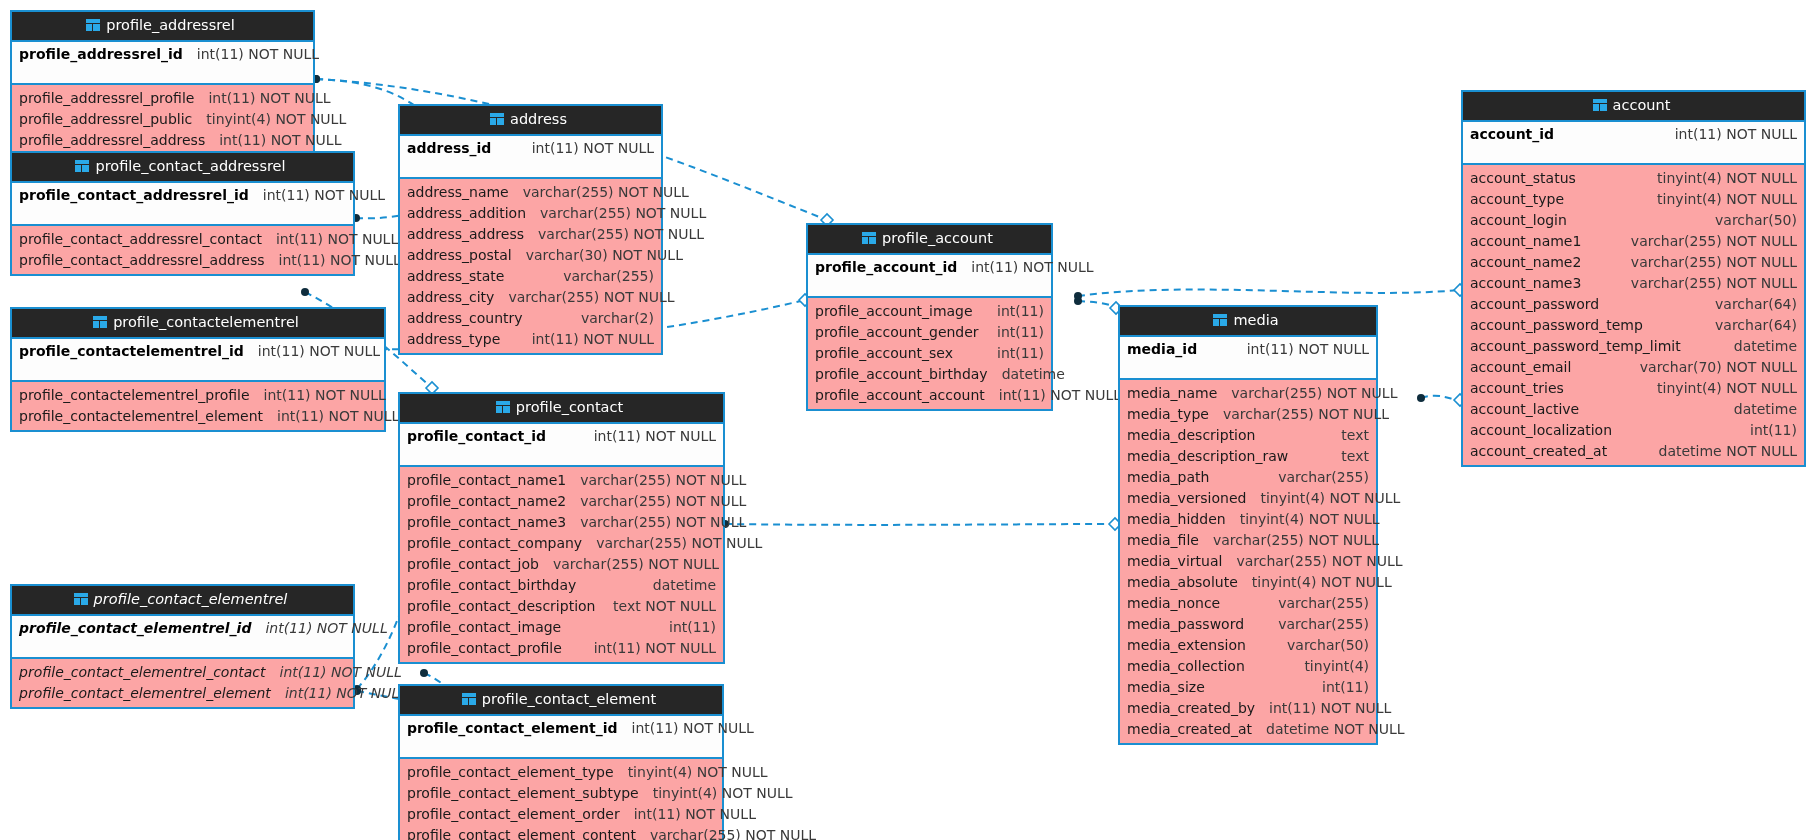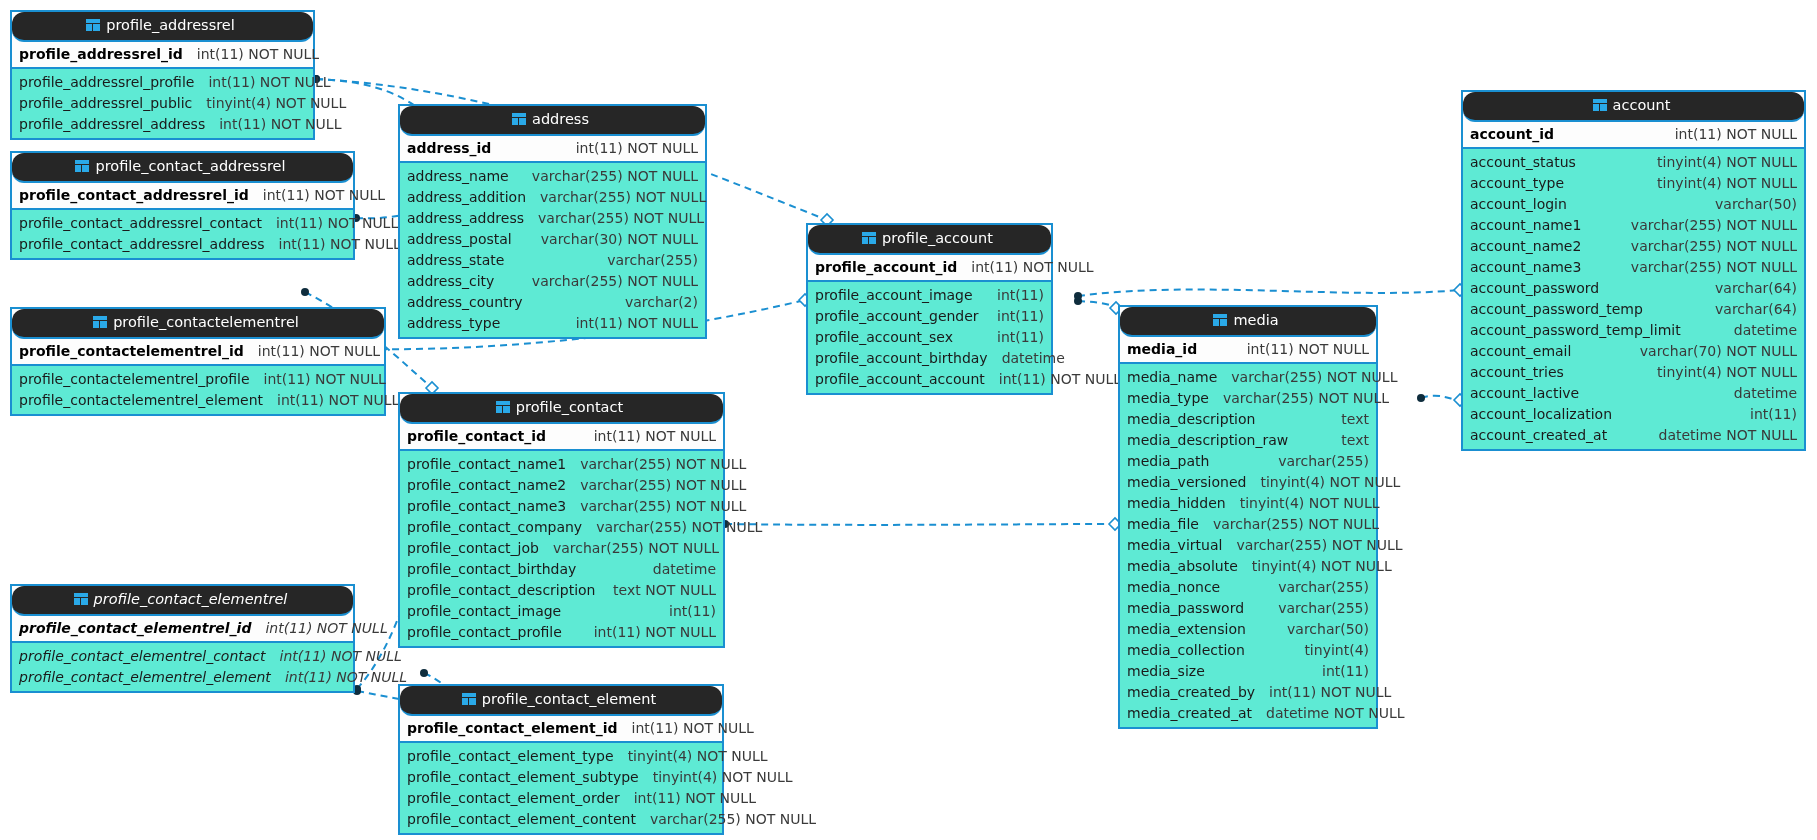--- a/index.html
+++ b/index.html
@@ -44,21 +44,20 @@
     font-size: 14.5px;
     line-height: 1;
     padding: 6px 8px 7px 4px;
     text-align: center;
     white-space: nowrap;
     display: flex;
     align-items: center;
     justify-content: center;
     gap: 6px;
     border-bottom: 2px solid #1a8fd1;
-    border-radius: 12px;
   }
   .tbl-icon {
     display: inline-block;
     width: 14px;
     height: 12px;
     flex: 0 0 auto;
     position: relative;
   }
   .tbl-icon .ic-top {
     position: absolute;
@@ -77,36 +76,36 @@
     left: 7px; top: 5px;
     width: 7px; height: 7px;
     background: #2aa9e8;
   }
   .pk-row {
     display: flex;
     justify-content: space-between;
     align-items: baseline;
     font-size: 14px;
     line-height: 1;
-    padding: 5px 7px 6px 7px;
+    padding: 5px 7px 22px 7px;
     background: #fdfdfd;
     border-bottom: 2px solid #1a8fd1;
     white-space: nowrap;
     gap: 14px;
   }
   .pk-row .col-name {
     font-weight: bold;
     color: #000000;
   }
   .pk-row .col-type {
     color: #3a3a3a;
   }
   .cols {
     padding: 3px 0 3px 0;
-    background: #5eead4;
+    background: #fca5a5;
   }
   .col-row {
     display: flex;
     justify-content: space-between;
     align-items: baseline;
     font-size: 14px;
     line-height: 1;
     padding: 3.5px 7px 3.5px 7px;
     white-space: nowrap;
     gap: 14px;
@@ -254,21 +253,21 @@
           <div class="col-row">
             <span class="col-name">profile_contact_elementrel_contact</span>
             <span class="col-type">int(11) NOT NULL</span>
           </div>
           <div class="col-row">
             <span class="col-name">profile_contact_elementrel_element</span>
             <span class="col-type">int(11) NOT NULL</span>
           </div>
         </div>
       </div>
-      <div class="entity" style="left: 398px; top: 104px; width: 309px;">
+      <div class="entity" style="left: 398px; top: 104px; width: 265px;">
         <div class="entity-header">
           <span class="tbl-icon">
             <span class="ic-top"></span>
             <span class="ic-bl"></span>
             <span class="ic-br"></span>
           </span>
           <span>address</span>
         </div>
         <div class="pk-row">
           <span class="col-name">address_id</span>

